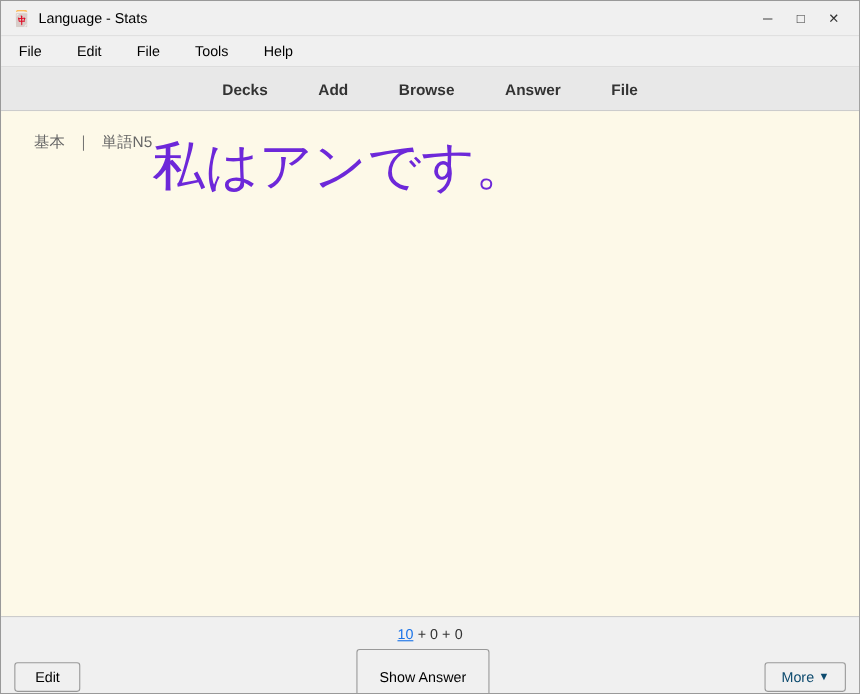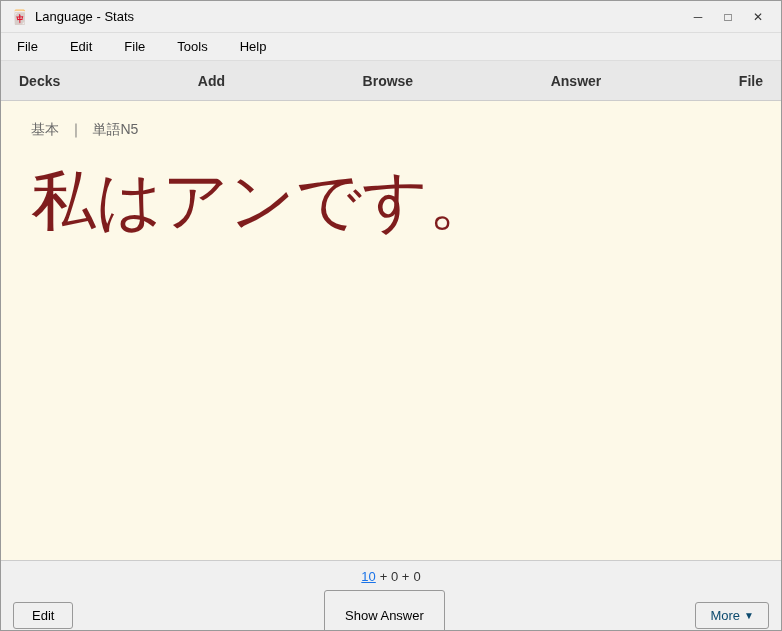--- a/index.html
+++ b/index.html
@@ -84,21 +84,21 @@
       font-size: 13px;
       cursor: pointer;
       color: #000;
       border-radius: 2px;
     }
 
     
     .nav-bar {
       display: flex;
       align-items: center;
-      justify-content: space-between;
+      justify-content: center;
       background: #e8e8e8;
       padding: 6px 10px;
       height: 40px;
       border-bottom: 1px solid #ccc;
       gap: 30px;
     }
 
     .nav-item {
       font-size: 14px;
       font-weight: bold;
@@ -107,41 +107,40 @@
       padding: 3px 8px;
       border-radius: 3px;
     }
 
     
     .card-area {
       flex: 1;
       background: #fdf9e8;
       padding: 20px 30px;
       display: flex;
-      flex-direction: column;
       overflow: hidden;
     }
 
     .breadcrumb {
       font-size: 14px;
       color: #666;
       margin-bottom: 20px;
     }
 
     .breadcrumb-separator {
       margin: 0 6px;
     }
 
     .card-content {
       flex: 1;
     }
 
     .card-question {
-      font-size: 65px;
-      color: #7f1d1d;
+      font-size: 48px;
+      color: #6d28d9;
       font-family: 'MS Gothic', 'Yu Gothic', serif;
       line-height: 1.3;
     }
 
     
     .bottom-bar {
       background: #f0f0f0;
       border-top: 1px solid #ccc;
       padding: 8px 12px;
       display: flex;

